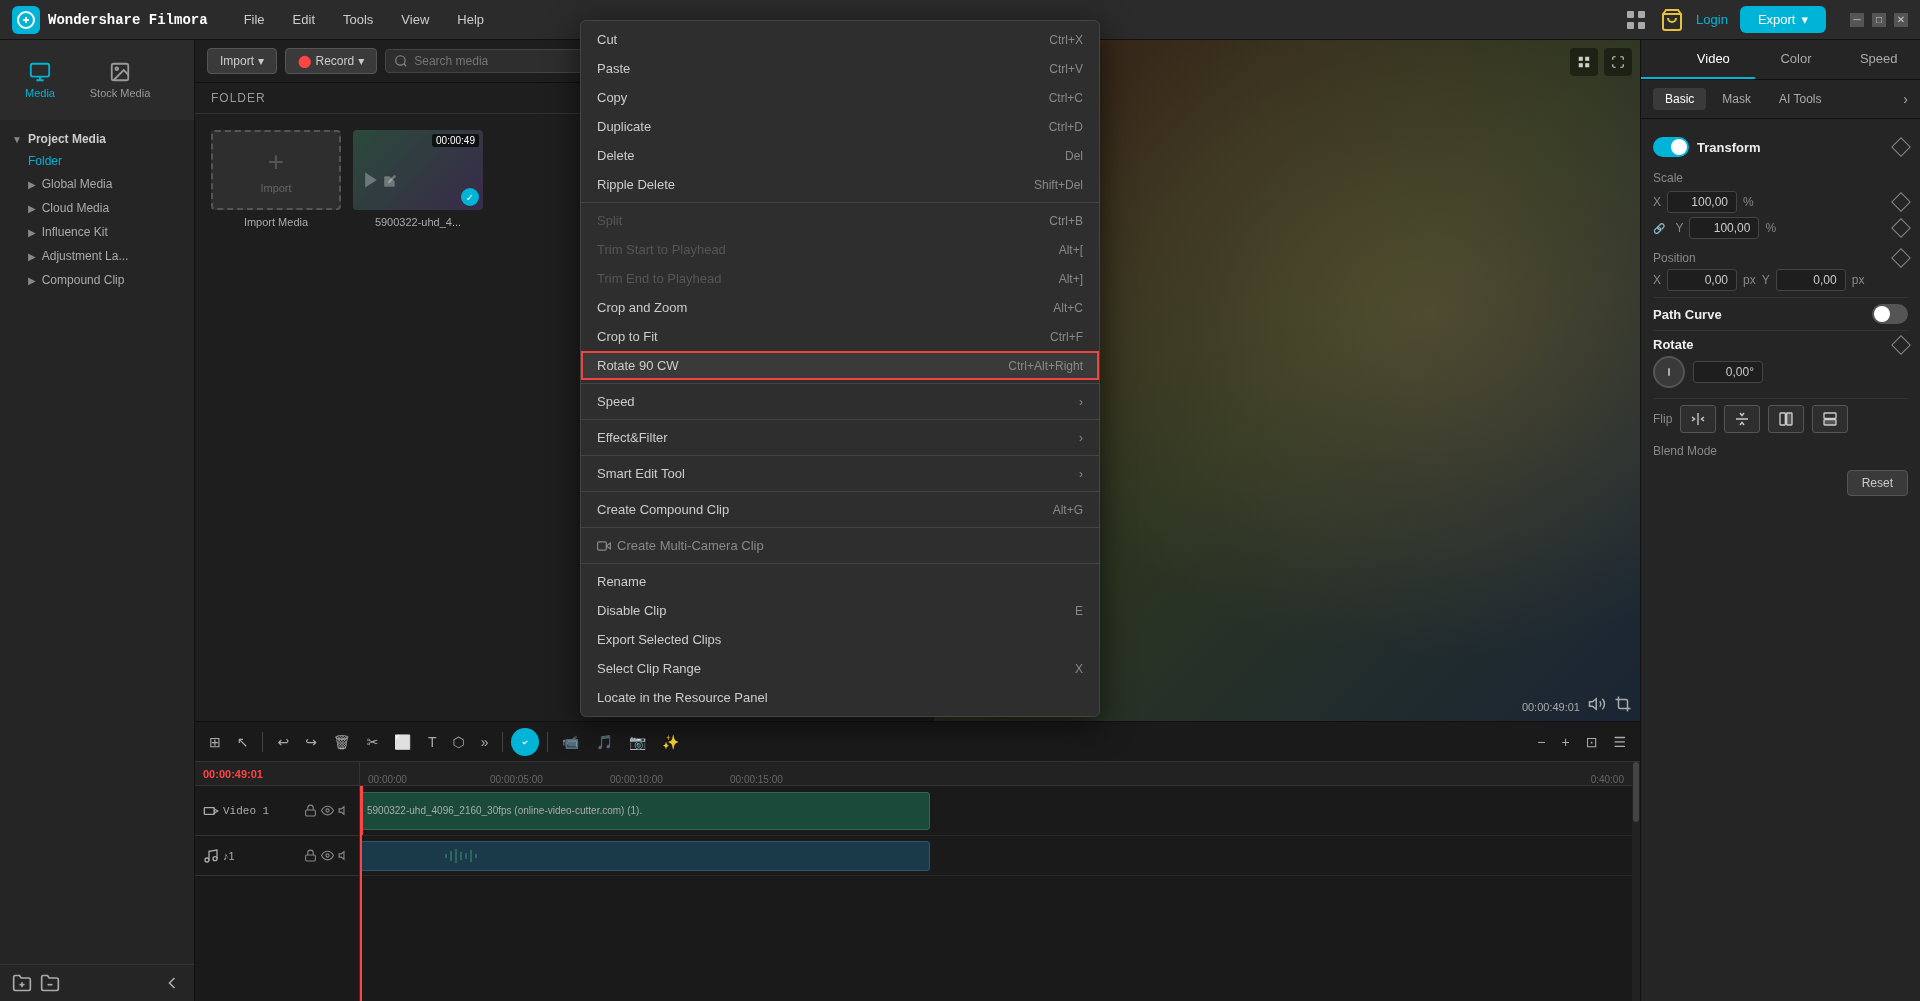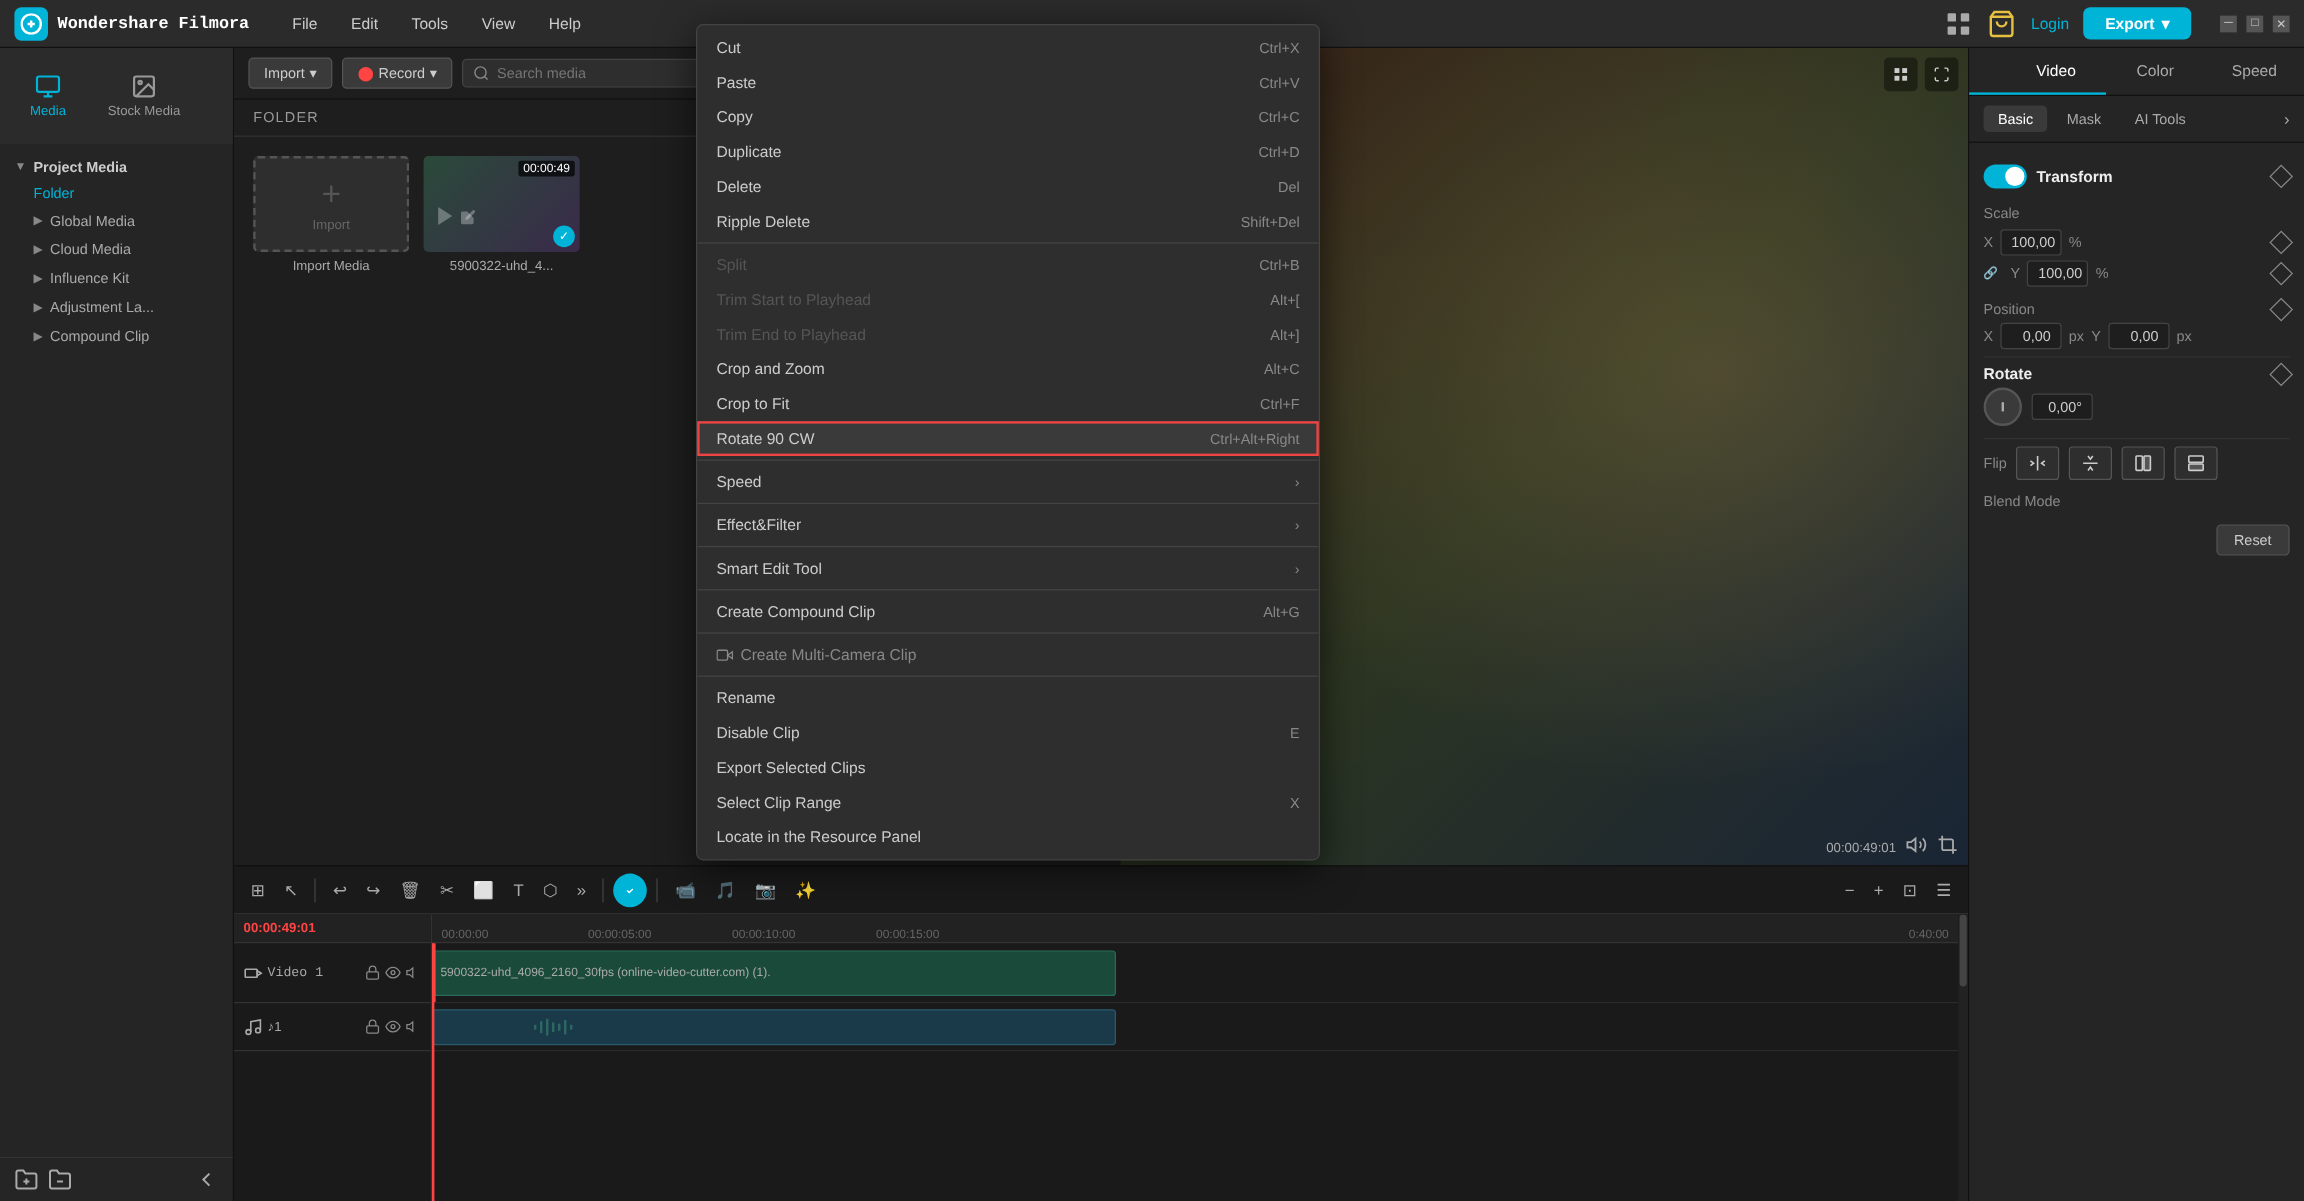--- a/index.html
+++ b/index.html
@@ -72,21 +72,21 @@
       font-weight: 500;
     }
     .btn-export {
       background: #00b4d8;
       border: none;
       color: #fff;
       padding: 6px 18px;
       border-radius: 6px;
       font-size: 13px;
       cursor: pointer;
-      font-weight: 700;
+      font-weight: 400;
       display: flex;
       align-items: center;
       gap: 6px;
     }
     .window-controls {
       display: flex;
       gap: 8px;
       margin-left: 12px;
     }
     .win-btn {
@@ -397,21 +397,21 @@
       padding: 4px 0;
       gap: 8px;
     }
     .property-value {
       background: #1e1e1e;
       border: 1px solid #444;
       border-radius: 3px;
       padding: 3px 8px;
       color: #ccc;
       font-size: 12px;
-      width: 51px;
+      width: 70px;
       text-align: right;
     }
     .property-unit {
       color: #888;
       font-size: 12px;
     }
     .path-curve-row {
       display: flex;
       align-items: center;
       justify-content: space-between;
@@ -1148,20 +1148,24 @@
           <div style="display:flex;align-items:center;gap:6px;padding:2px 0;flex-wrap:wrap;">
             <span style="color:#888;font-size:12px;">X</span>
             <div class="property-value">0,00</div>
             <span class="property-unit">px</span>
             <span style="color:#888;font-size:12px;">Y</span>
             <div class="property-value">0,00</div>
             <span class="property-unit">px</span>
           </div>
         </div>
 
+        <div class="path-curve-row">
+          <span class="path-curve-label">Path Curve</span>
+          <div class="toggle-switch off"></div>
+        </div>
 
         <div style="padding:6px 0;border-top:1px solid #333;">
           <div style="display:flex;align-items:center;justify-content:space-between;">
             <span style="color:#eee;font-size:13px;font-weight:600;">Rotate</span>
             <div class="diamond-icon"></div>
           </div>
           <div class="rotate-row">
             <div class="rotate-knob">
               <div style="width:2px;height:8px;background:#aaa;border-radius:1px;"></div>
             </div>

